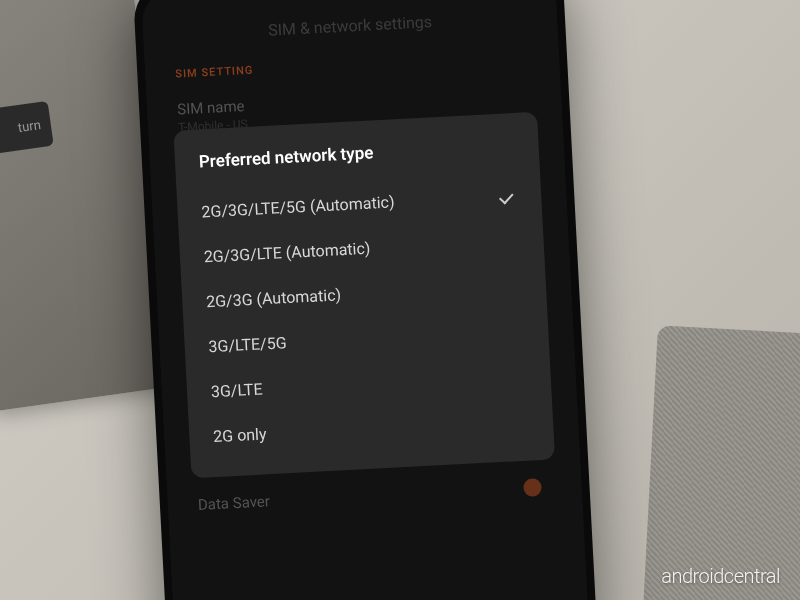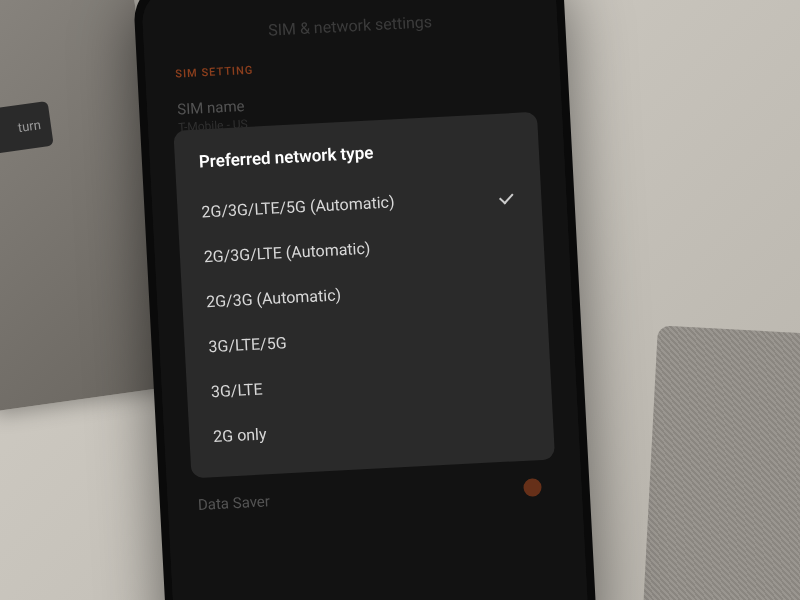--- a/index.html
+++ b/index.html
@@ -246,13 +246,14 @@
           </div>
           <div class="dialog-option">
             <span>2G only</span>
           </div>
         </div>
       </div>
 
     </div>
   </div>
 
+  <div class="watermark">androidcentral</div>
 </div>
 
 </body></html>

